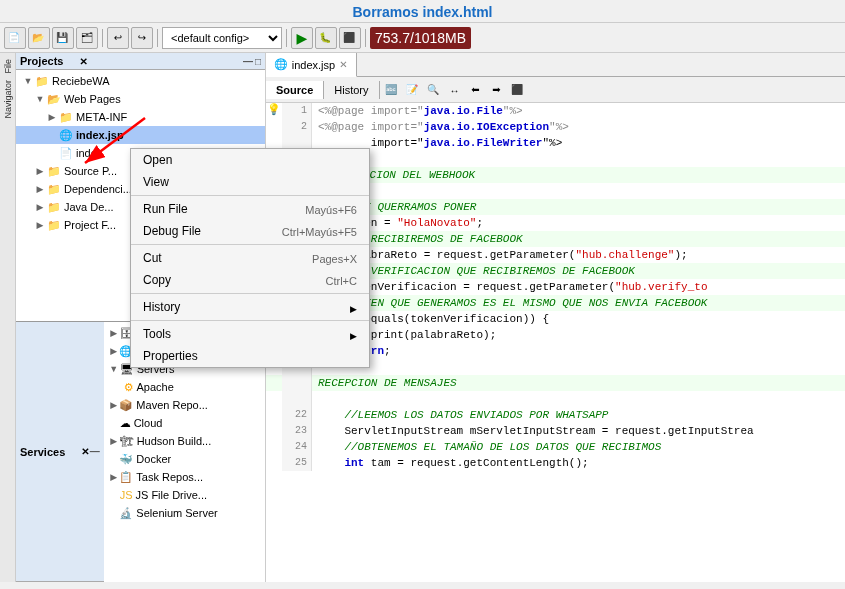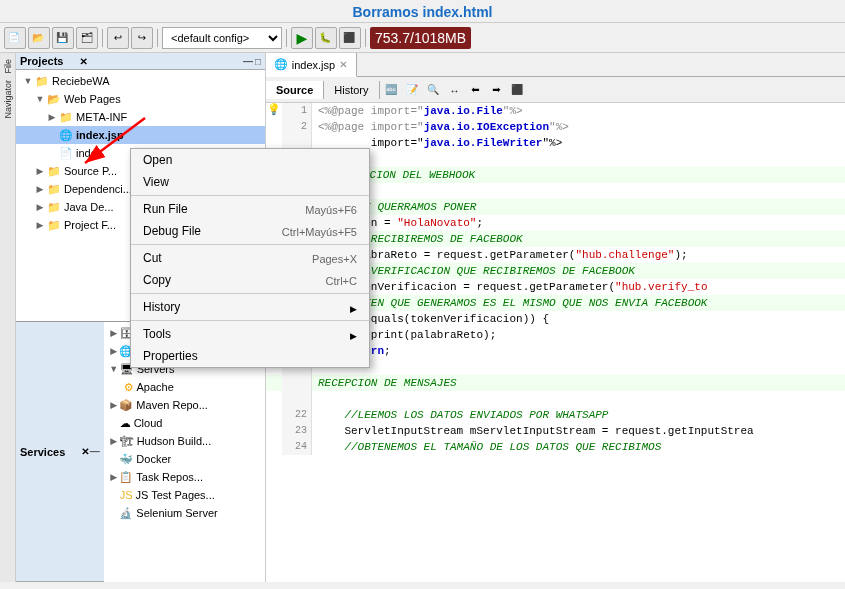--- a/index.html
+++ b/index.html
@@ -547,21 +547,21 @@
           <span>Docker</span>
         </div>
         <div class="svc-item">
           <span class="tree-arrow">▶</span>
           <span style="margin-right:3px;">📋</span>
           <span>Task Repos...</span>
         </div>
         <div class="svc-item">
           <span class="tree-arrow"> </span>
           <span style="margin-right:3px; color:#f0b429;">JS</span>
-          <span>JS Test Pages...</span>
+          <span>JS File Drive...</span>
         </div>
         <div class="svc-item">
           <span class="tree-arrow"> </span>
           <span style="margin-right:3px;">🔬</span>
           <span>Selenium Server</span>
         </div>
       </div>
     </div>
   </div>
 
@@ -716,20 +716,25 @@
         <div class="line-number">23</div>
         <div class="line-content">    ServletInputStream mServletInputStream = request.getInputStrea</div>
       </div>
 
       <div class="code-line">
         <div class="gutter-icon"></div>
         <div class="line-number">24</div>
         <div class="line-content"><span class="kw-comment">    //OBTENEMOS EL TAMAÑO DE LOS DATOS QUE RECIBIMOS</span></div>
       </div>
 
+      <div class="code-line">
+        <div class="gutter-icon"></div>
+        <div class="line-number">25</div>
+        <div class="line-content">    <span class="kw-blue">int</span> tam = request.getContentLength();</div>
+      </div>
     </div>
   </div>
 </div>
 
 <div class="context-menu">
   <div class="menu-item">
     <span>Open</span>
     <span class="menu-shortcut"></span>
   </div>
   <div class="menu-item">

